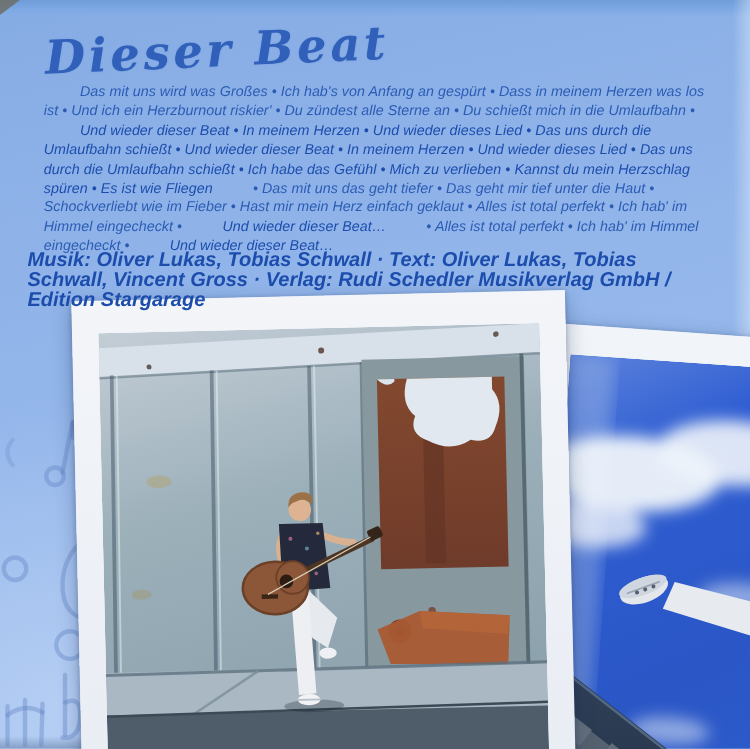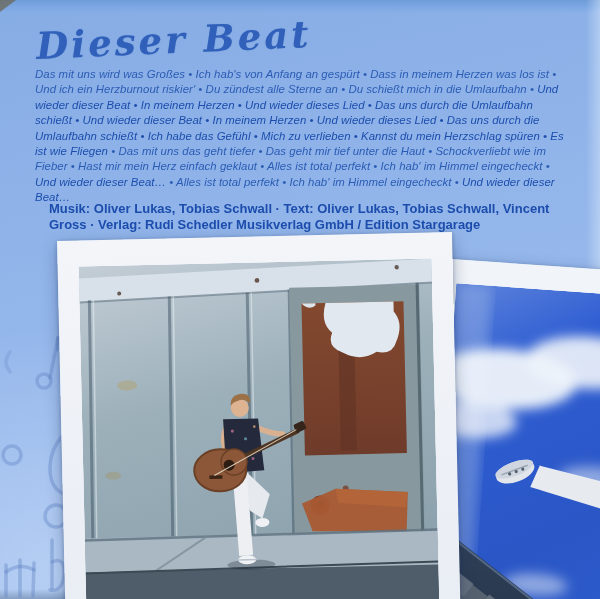--- a/index.html
+++ b/index.html
@@ -40,27 +40,27 @@
     text-shadow:0 0 1px rgba(48,96,186,0.35);
     z-index:4;
   }
 
   .lyrics {
     position:absolute; left:35px; top:67px; width:533px;
     font-style:italic; font-size:11.4px; line-height:15.4px;
     color:#2b5cb4; letter-spacing:.05px;
     z-index:4;
   }
-  .lyrics .seg { font-weight:400; }
+  .lyrics .seg { font-weight:400;margin-left:29px; }
   .lyrics .seg.bold { font-weight:400; color:#1c4dac; }
 
   .credits {
-    position:absolute; left:49px; top:201px; width:533px;
-    font-weight:700;
-    font-size:13px; line-height:16px;
+    position:absolute; left:22px; top:201px; width:533px;
+    font-style:italic; font-weight:700;
+    font-size:16px; line-height:16px;
     color:#1c4dac; z-index:4;
   }
 
   .doodles { position:absolute; left:0; top:0; z-index:1; }
 
   .polaroid {
     position:absolute; background:#eef1f6;
     box-shadow:0 5px 16px rgba(25,45,85,0.35), 0 1px 4px rgba(25,45,85,0.3);
   }
   .polaroid-main {

